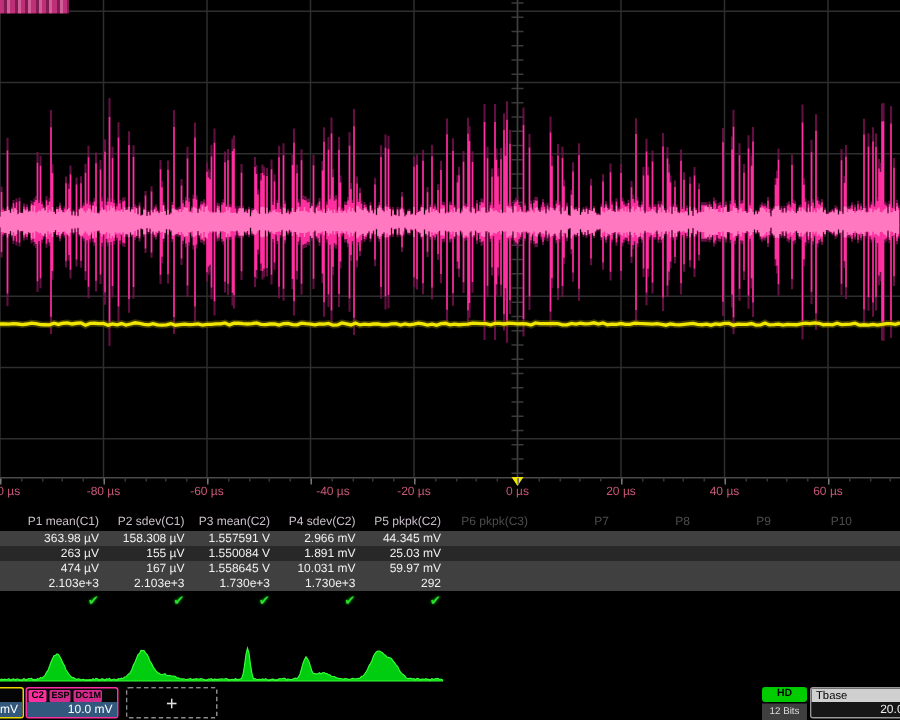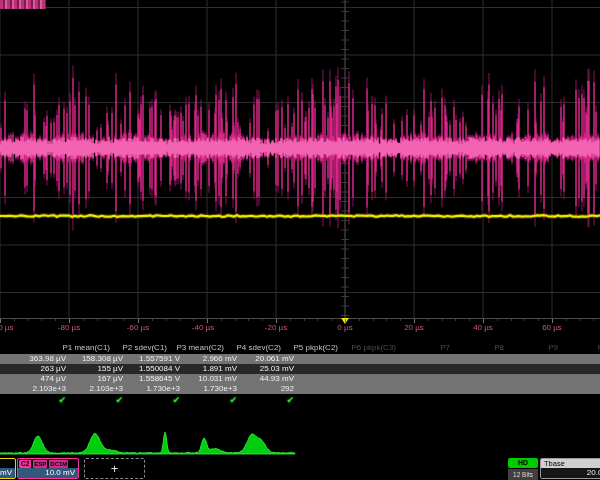--- a/index.html
+++ b/index.html
@@ -15,23 +15,23 @@
   .axis-strip .axline{position:absolute;left:0;top:0;width:600px;height:1px;background:#4a4a4a;}
   .axlabel{position:absolute;top:5px;transform:translateX(-50%);font-size:8px;color:#c85878;white-space:nowrap;}
   .tick{position:absolute;top:1px;width:1px;background:#555;}
   .tick.minor{height:2px;background:#383838;}
   .tick.major{height:4px;background:#777;}
   .trig-marker{position:absolute;top:0;width:0;height:0;transform:translateX(-4px);
     border-left:4px solid transparent;border-right:4px solid transparent;border-top:6px solid #f0e600;}
   
   .mtable{position:absolute;left:0;top:342px;width:600px;}
   .trow{display:flex;height:10px;line-height:10px;font-size:8px;white-space:nowrap;}
-  .trow.hrow{height:12px;line-height:12px;background:#000;margin-left:44px;}
+  .trow.hrow{height:12px;line-height:12px;background:#000;}
   .trow.light{background:#282828;}
-  .trow.dark{background:#737373;}
+  .trow.dark{background:#404040;}
   .trow.srow{height:13px;line-height:13px;background:#000;}
   .tc{box-sizing:border-box;flex:0 0 auto;overflow:hidden;}
   .tc.sp{width:13px;}
   .tc.hc,.tc.vc{width:57px;text-align:right;padding-right:4px;}
   .tc.hc{color:#c9bfc9;}
   .tc.xc{width:54px;text-align:right;padding:0;}
   .tc.dim{color:#4d4d4d;}
   .tc.vc{color:#f0f0f0;}
   .tc.chk{color:#2ade2a;font-size:9px;text-shadow:0 0 2px #0c0;}
   
@@ -76,21 +76,21 @@
       </svg>
     <div class="corner-blob"></div>
   </div>
 
   <div class="axis-strip">
     <div class="axline"></div>
     <div class="trig-marker" id="trigmark" style="left: 345px;"></div>
   <span class="axlabel" style="left: 0px;">-100 µs</span>
       <span class="axlabel" style="left: 69px;">-80 µs</span>
       <span class="axlabel" style="left: 138px;">-60 µs</span>
-      <span class="axlabel" style="left: 203px;">-40 µs</span>
+      <span class="axlabel" style="left: 222px;">-40 µs</span>
       <span class="axlabel" style="left: 276px;">-20 µs</span>
       <span class="axlabel" style="left: 345px;">0 µs</span>
       <span class="axlabel" style="left: 414px;">20 µs</span>
       <span class="axlabel" style="left: 483px; text-align: right;">40 µs</span>
       <span class="axlabel" style="left: 552px;">60 µs</span>
       <div class="tick minor" style="left: 0px;"></div>
       <div class="tick minor" style="left: 13.8px;"></div>
       <div class="tick minor" style="left: 27.6px;"></div>
       <div class="tick minor" style="left: 41.4px;"></div>
       <div class="tick minor" style="left: 55.2px;"></div>
@@ -158,37 +158,37 @@
         <div class="tc hc xc dim">P9</div>
         <div class="tc hc xc dim">P10</div>
         <div class="tc hc xc dim">P11</div>
       </div>
       <div class="trow dark">
         <div class="tc sp"></div>
         <div class="tc vc">363.98 µV</div>
         <div class="tc vc">158.308 µV</div>
         <div class="tc vc">1.557591 V</div>
         <div class="tc vc">2.966 mV</div>
-        <div class="tc vc">20.061 mV</div>
+        <div class="tc vc">44.345 mV</div>
       </div>
       <div class="trow light">
         <div class="tc sp"></div>
         <div class="tc vc">263 µV</div>
         <div class="tc vc">155 µV</div>
         <div class="tc vc">1.550084 V</div>
         <div class="tc vc">1.891 mV</div>
         <div class="tc vc">25.03 mV</div>
       </div>
       <div class="trow dark">
         <div class="tc sp"></div>
         <div class="tc vc">474 µV</div>
         <div class="tc vc">167 µV</div>
         <div class="tc vc">1.558645 V</div>
         <div class="tc vc">10.031 mV</div>
-        <div class="tc vc">44.93 mV</div>
+        <div class="tc vc">59.97 mV</div>
       </div>
       <div class="trow dark">
         <div class="tc sp"></div>
         <div class="tc vc">2.103e+3</div>
         <div class="tc vc">2.103e+3</div>
         <div class="tc vc">1.730e+3</div>
         <div class="tc vc">1.730e+3</div>
         <div class="tc vc">292</div>
       </div>
       <div class="trow srow">

